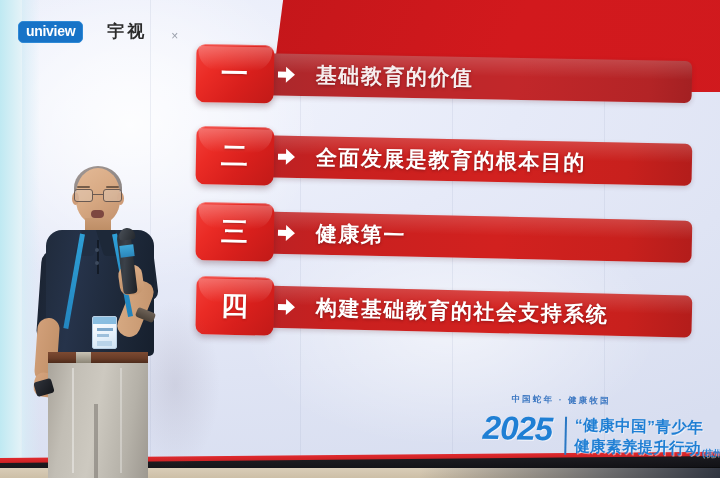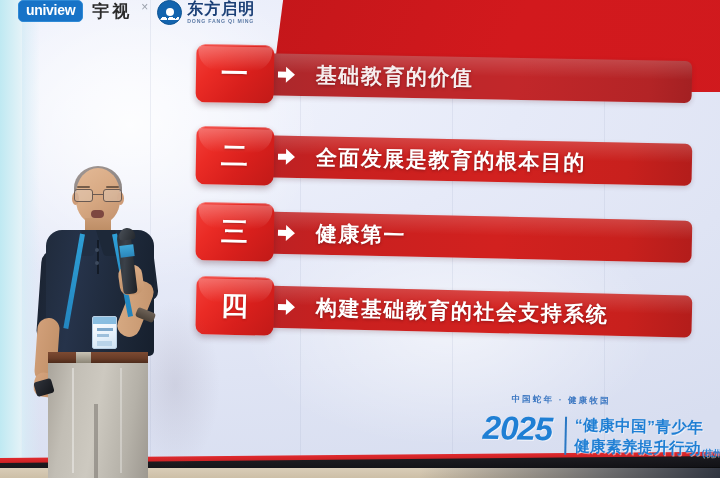--- a/index.html
+++ b/index.html
@@ -164,22 +164,22 @@
     letter-spacing: 1.5px;
     white-space: nowrap;
     text-shadow: 0 1px 3px rgba(90,15,20,0.55);
     z-index: 4;
   }
   .row.r1 .bar-txt { color: #f6eeee; }
 
   
   .logo-lockup {
     position: absolute;
-    left: 18px; top: 0;
-    display: flex; align-items: flex-start; gap: 9px;
+    left: 18px; top: 20px;
+    display: flex; align-items: flex-end; gap: 24px;
     z-index: 6;
   }
   .uv-badge {
     display: flex; align-items: center;
     padding: 2px 7px 3px 7px;
     border-radius: 5px;
     background: #1773c7;
     border: 1.5px solid #2f8ad6;
   }
   .uv-badge .uv-txt {
@@ -509,30 +509,20 @@
     <div class="diag-red"></div>
     <div class="diag-pink"></div>
   </div>
 
   <div class="logo-lockup">
     <div class="uv-badge">
       <span class="uv-txt">uniview</span>
     </div>
     <span class="uv-cn">宇视</span>
     <span class="x-mark">×</span>
-    <div class="df-mark">
-      <div class="df-seal">
-        <div class="sun"></div>
-        <div class="wave"></div>
-      </div>
-      <div class="df-text">
-        <span class="df-cn">东方启明</span>
-        <span class="df-en">DONG FANG QI MING</span>
-      </div>
-    </div>
   </div>
 
   <div class="slide-rows">
 
     <div class="row r1">
       <div class="bar"></div>
       <div class="chip">
         <span class="chip-txt">一</span>
       </div>
       <div class="arrow">

